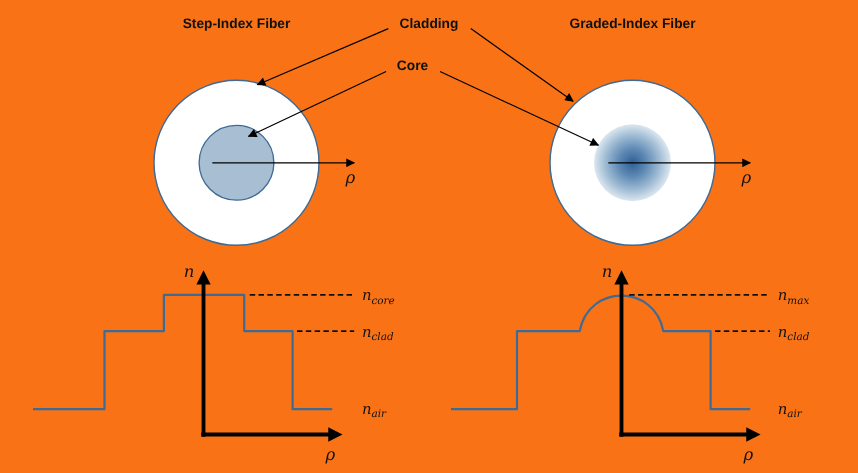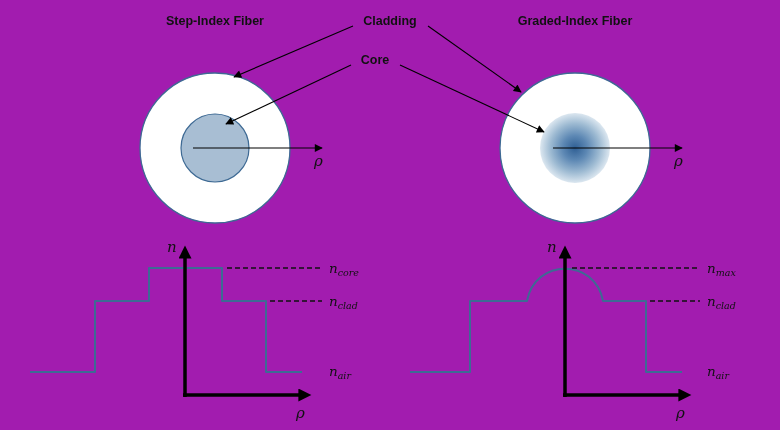--- a/index.html
+++ b/index.html
@@ -1,17 +1,17 @@
 <!DOCTYPE html>
 <html><head>
 <meta charset="utf-8">
 <style>
   html,body{margin:0;padding:0;background:#fff;}
   .canvas{
-    width:780px;height:430px;position:relative;background:#a21caf;
+    width:780px;height:430px;position:relative;background:#f97316;
     font-family:"Liberation Sans",sans-serif;overflow:hidden;
   }
   svg{display:block;}
   .title{font-family:"Liberation Sans",sans-serif;font-weight:700;font-size:12.5px;fill:#111;}
   .math{font-family:"DejaVu Serif",serif;font-style:italic;font-size:13.5px;fill:#111;}
   .math-lg{font-family:"DejaVu Serif",serif;font-style:italic;font-size:15px;fill:#111;}
   .sub{font-size:9.5px;}
   .dash{stroke:#111;stroke-width:1.5;stroke-dasharray:5,3;fill:none;}
   .thin-arrow{stroke:#000;stroke-width:1.1;fill:none;}
   .axis{stroke:#000;stroke-width:3.5;fill:none;}

